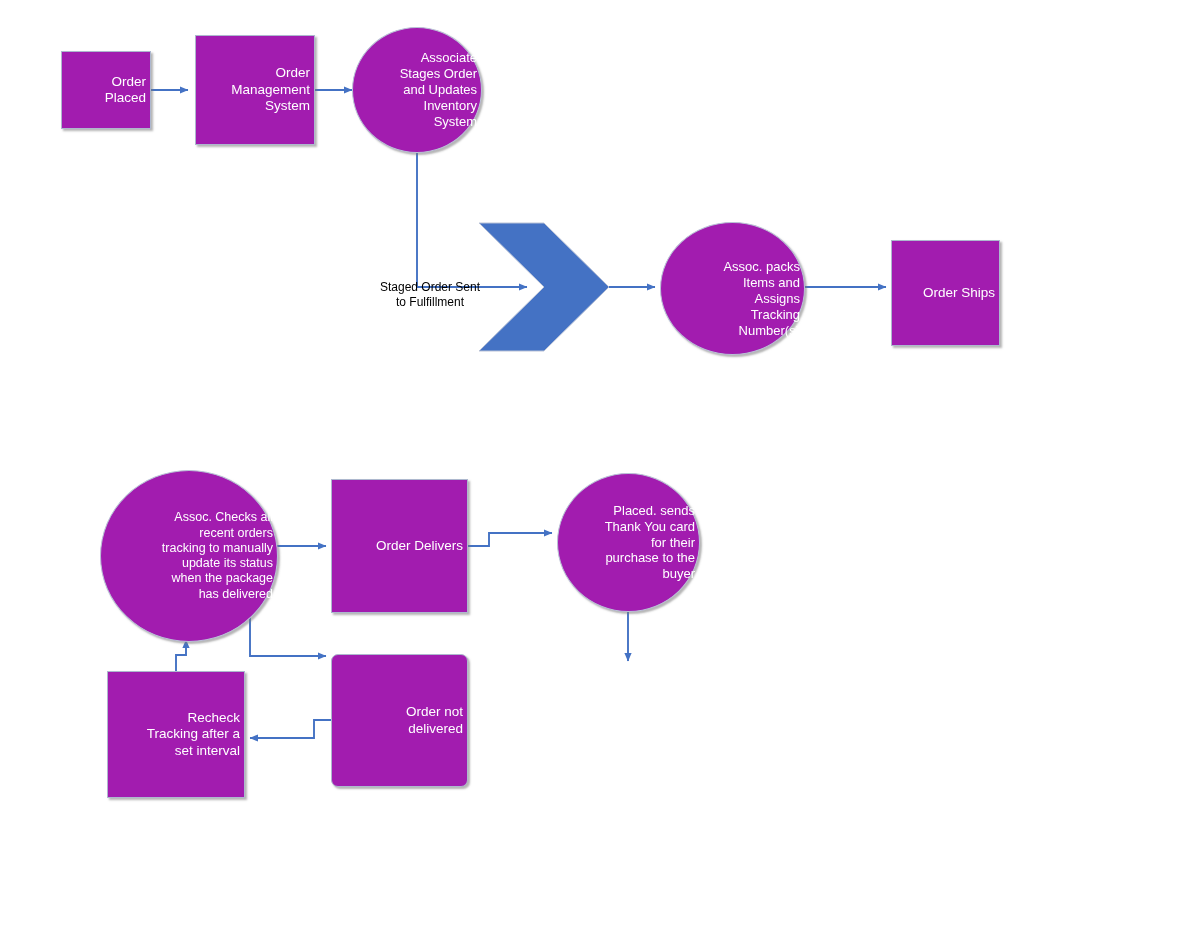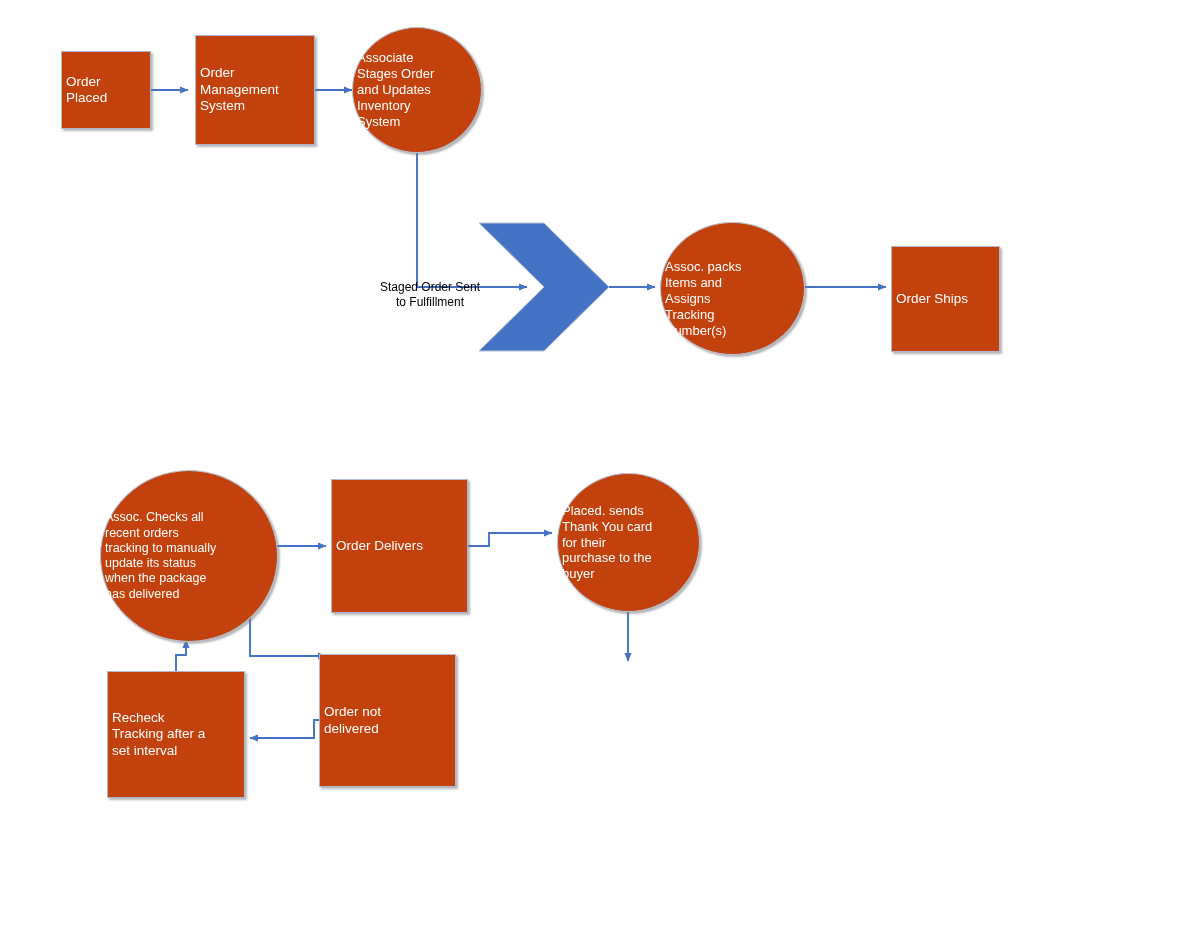--- a/index.html
+++ b/index.html
@@ -23,26 +23,26 @@
     left: 0;
     top: 0;
     width: 1200px;
     height: 927px;
   }
   svg.connectors { z-index: 1; }
 
   .node {
     position: absolute;
     box-sizing: border-box;
-    background: #c2410c;
+    background: #a21caf;
     color: #ffffff;
     display: flex;
     align-items: center;
     justify-content: center;
-    text-align: left;
+    text-align: right;
     line-height: 1.22;
     font-size: 13.5px;
     z-index: 2;
     padding: 2px 4px;
     box-shadow: 2px 2px 2px rgba(120,120,120,0.55);
   }
   .node.rect {
     border: 1px solid #adb8ce;
   }
   .node.circle {
@@ -128,21 +128,21 @@
   </div>
 
   <div class="node circle" style="left:660px; top:222px; width:145px; height:133px; font-size:13px;">
     <span style="white-space:pre-line;margin-top:21px;">Assoc. packs
 Items and
 Assigns
 Tracking
 Number(s)</span>
   </div>
 
-  <div class="node rect" style="left:891px; top:246px; width:109px; height:106px;">
+  <div class="node rect" style="left:891px; top:240px; width:109px; height:106px;">
     <span style="white-space:pre-line;">Order Ships</span>
   </div>
 
   <div class="node circle" style="left:100px; top:470px; width:178px; height:172px; font-size:12.5px;">
     <span style="white-space:pre-line;">Assoc. Checks all
 recent orders
 tracking to manually
 update its status
 when the package
 has delivered</span>
@@ -159,21 +159,21 @@
 purchase to the
 buyer</span>
   </div>
 
   <div class="node rect" style="left:107px; top:671px; width:138px; height:127px;">
     <span style="white-space:pre-line;">Recheck
 Tracking after a
 set interval</span>
   </div>
 
-  <div class="node rect" style="left:319px; top:654px; width:137px; height:133px;">
+  <div class="node rect" style="left:331px; top:654px; width:137px; height:133px;border-radius:7px;">
     <span style="white-space:pre-line;">Order not
 delivered</span>
   </div>
 
 
   <div class="edge-label" style="left:355px; top:265px; width:150px;">
     <span style="white-space:pre-line;">Staged Order Sent
 to Fulfillment</span>
   </div>
 

